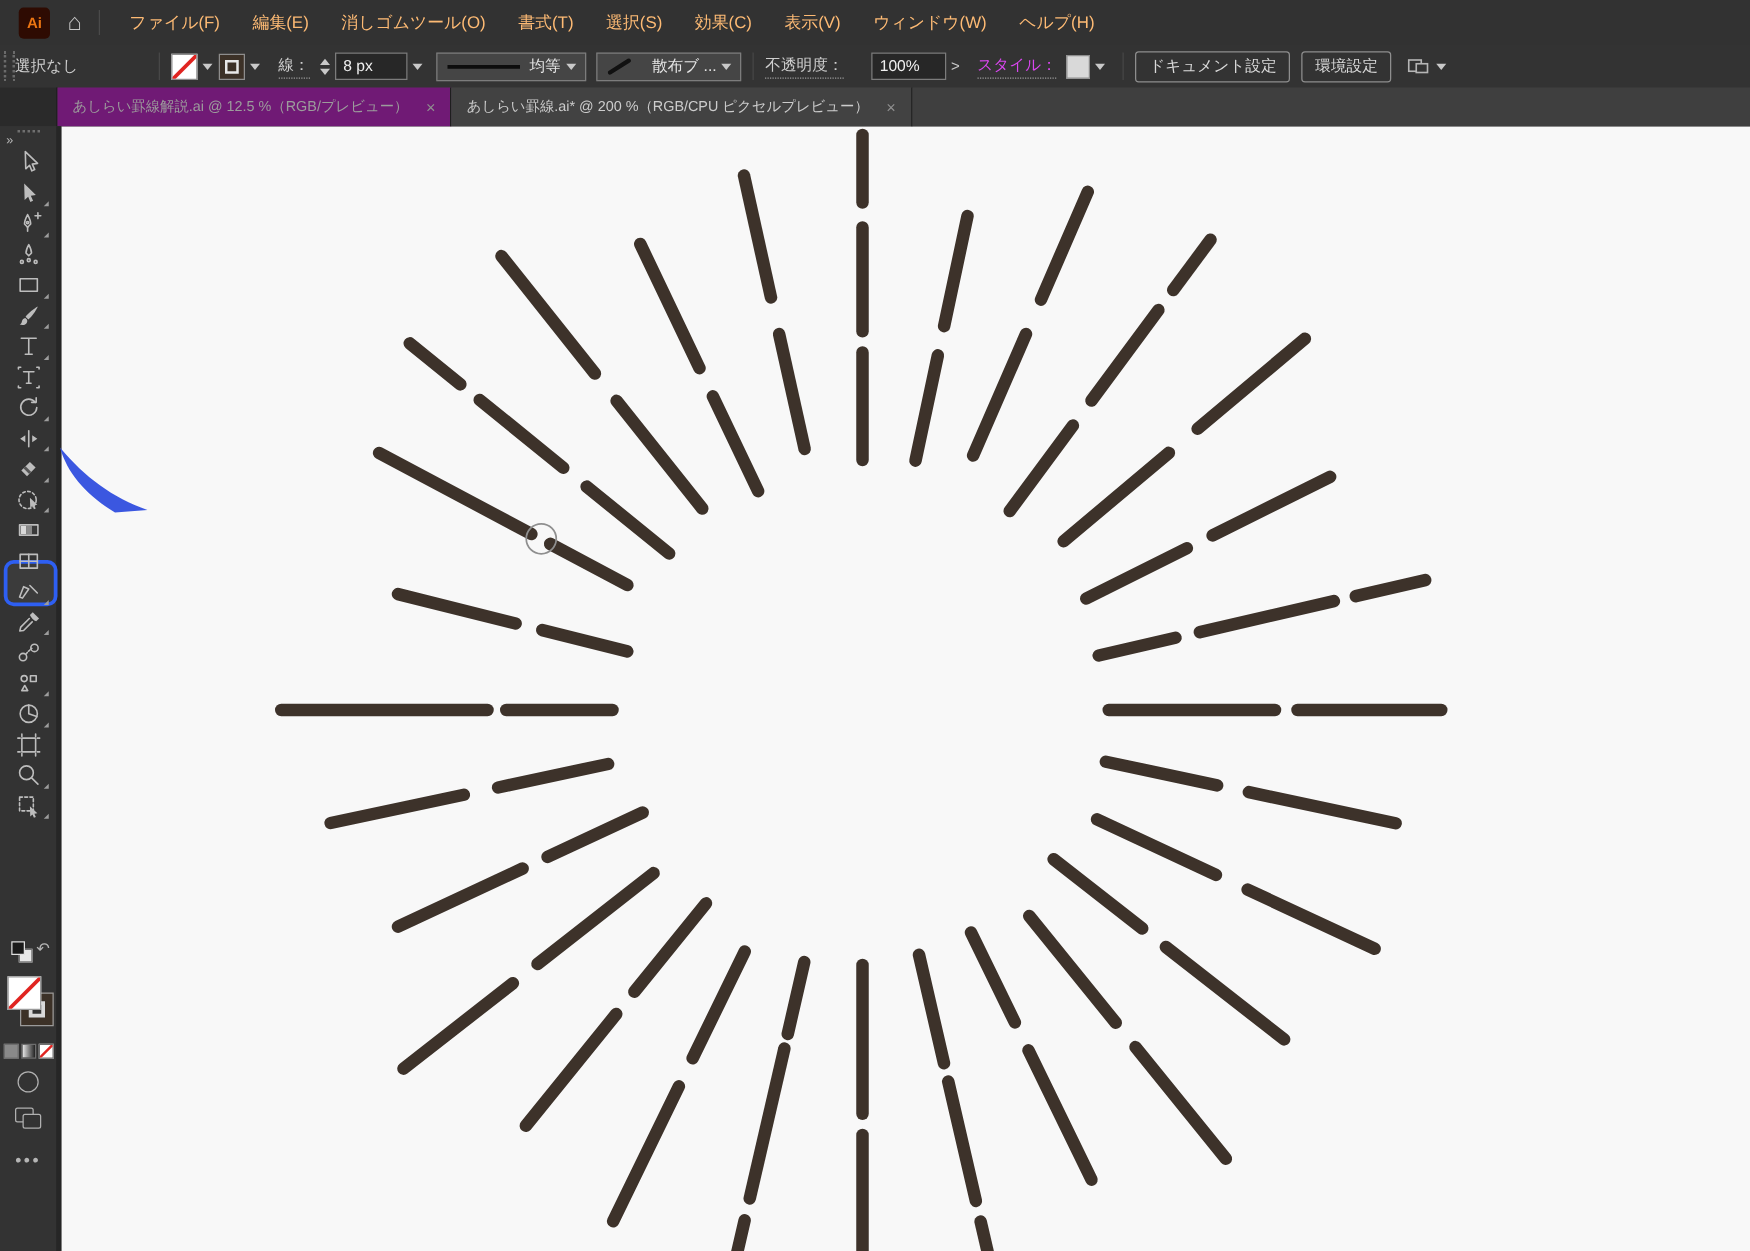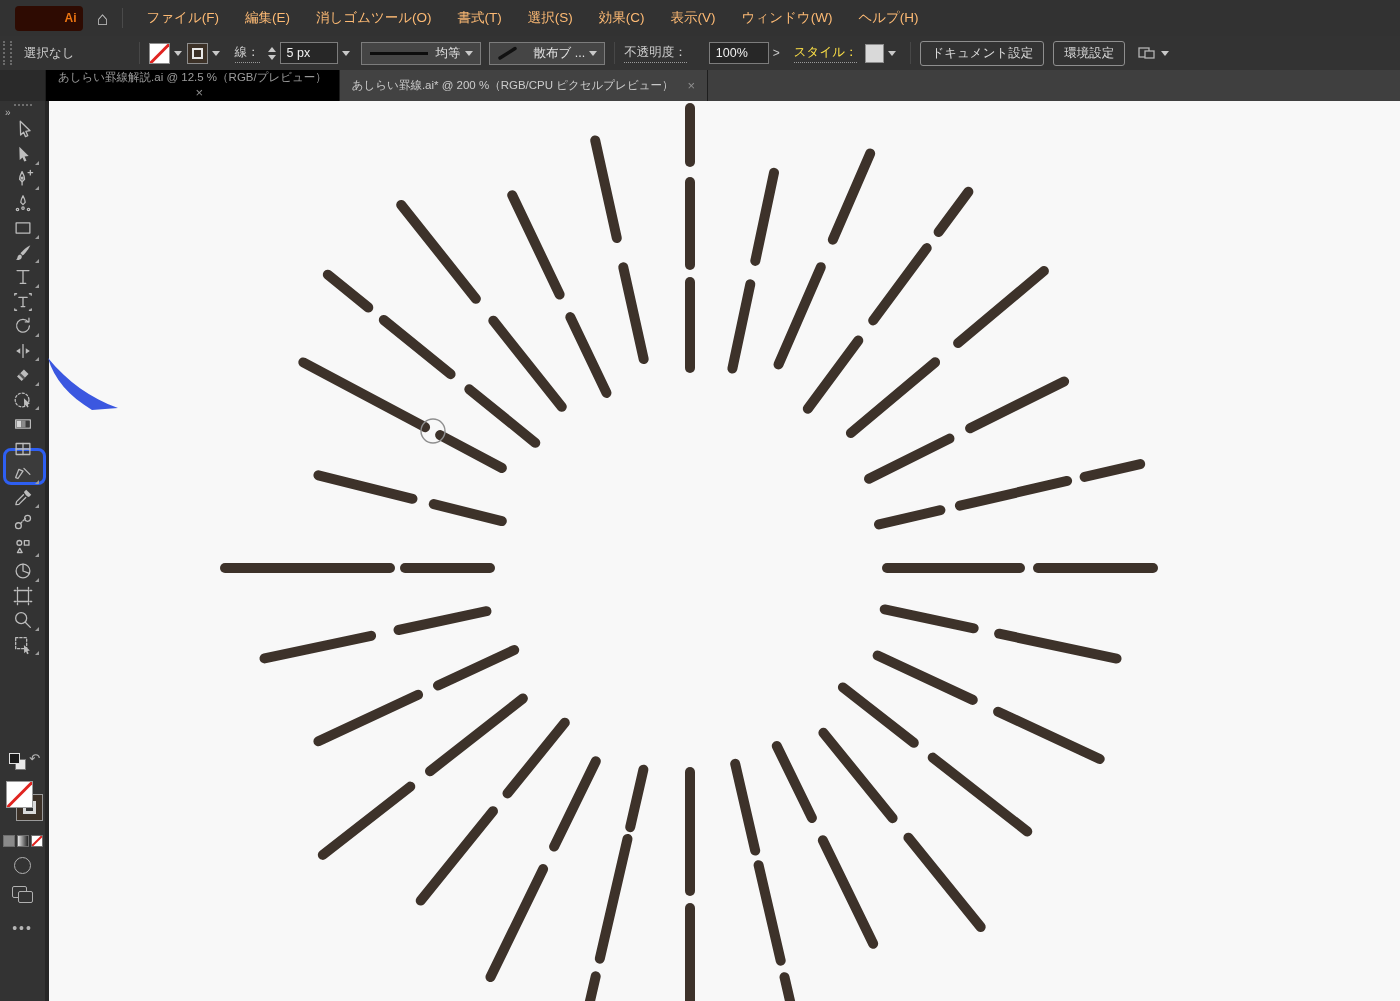--- a/index.html
+++ b/index.html
@@ -4,30 +4,30 @@
 <style>
   html,body{margin:0;padding:0;background:#1e1e1e;}
   #app{position:relative;width:1400px;height:1001px;background:#323232;overflow:hidden;
        font-family:"Liberation Sans","DejaVu Sans",sans-serif;-webkit-font-smoothing:antialiased;}
 
   
   .menubar{position:absolute;left:0;top:0;width:1400px;height:36px;background:#323232;
            border-bottom:1px solid #262626;display:flex;align-items:center;}
   .ai-logo{width:25px;height:25px;margin-left:15px;background:#2e0b02;border-radius:4px;
            display:flex;align-items:center;justify-content:center;
-           color:#ec7512;font-weight:bold;font-size:12px;padding-left:43px;}
+           color:#ec7512;font-weight:bold;font-size:12px;}
   .home-icon{margin-left:14px;color:#c6c6c6;font-size:19px;line-height:1;}
   .mb-divider{width:1px;height:20px;background:#4a4a4a;margin:0 10px 0 14px;}
   .menu-item{color:#fdba74;font-size:13.5px;padding:0 13px;height:36px;display:flex;align-items:center;cursor:default;}
 
   
   .controlbar{position:absolute;left:0;top:36px;width:1400px;height:34px;background:#333333;
               border-bottom:1px solid #232323;display:flex;align-items:center;color:#cfcfcf;font-size:12.5px;}
   .grip{width:5px;height:24px;margin-left:3px;border-left:2px dotted #6a6a6a;border-right:2px dotted #6a6a6a;}
-  .cb-label{margin-left:12px;white-space:nowrap;}
+  .cb-label{white-space:nowrap;}
   .cb-link{border-bottom:1px dotted #9a9a9a;padding-bottom:1px;white-space:nowrap;}
   .cb-div{width:1px;height:22px;background:#474747;margin:0 9px;}
   .swatch{width:19px;height:19px;background:#fff;border:1px solid #8d8d8d;position:relative;overflow:hidden;}
   .swatch .slash{position:absolute;left:-4px;top:8px;width:28px;height:3px;background:#e02420;transform:rotate(-45deg);}
   .swatch-stroke{width:19px;height:19px;background:#3c3127;border:1px solid #8d8d8d;display:flex;align-items:center;justify-content:center;}
   .swatch-stroke .ring{width:7px;height:7px;border:2px solid #e8e8e8;background:#3c3127;}
   .chev{width:0;height:0;border-left:4px solid transparent;border-right:4px solid transparent;border-top:5px solid #c9c9c9;margin:0 5px 0 4px;}
   .stepper{display:flex;flex-direction:column;gap:3px;margin-left:8px;margin-right:4px;}
   .stepper i{width:0;height:0;border-left:4px solid transparent;border-right:4px solid transparent;}
   .stepper .up{border-bottom:5px solid #c9c9c9;}
@@ -38,21 +38,21 @@
   .wline{width:58px;height:3px;background:#0d0d0d;margin-right:8px;}
   .gt{color:#c9c9c9;margin:0 6px 0 4px;font-size:12px;}
   .cb-btn{border:1px solid #8e8e8e;border-radius:3px;color:#dadada;padding:3px 10px;margin-left:9px;white-space:nowrap;}
   .style-swatch{width:17px;height:17px;background:#d9d9d9;border:1px solid #8d8d8d;margin-left:8px;}
   .arrange-icon{margin-left:12px;display:flex;align-items:center;}
 
   
   .tabstrip{position:absolute;left:0;top:70px;width:1400px;height:31px;background:#3f3f3f;display:flex;align-items:stretch;font-size:11.5px;}
   .tab-leading{width:45px;background:#2a2a2a;border-right:1px solid #1e1e1e;}
   .tab{display:flex;align-items:center;padding:0 12px;border-right:1px solid #1e1e1e;cursor:default;white-space:nowrap;}
-  .tab.inactive{background:#000000;color:#9c9c9c;flex-direction:column;}
+  .tab.inactive{background:#701a75;color:#9c9c9c;}
   .tab.active{background:#424242;color:#cccccc;}
   .tab .close{margin-left:14px;font-size:13px;color:#8f8f8f;}
   .tab-filler{flex:1;background:#3f3f3f;}
 
   
   .toolbar{position:absolute;left:0;top:101px;width:45px;height:900px;background:#333333;border-right:4px solid #262626;}
   .tb-grip{width:18px;margin:3px auto 0 auto;border-top:2px dotted #6f6f6f;height:2px;}
   .tb-expand{color:#b5b5b5;font-size:10px;letter-spacing:-1px;margin:0 0 0 5px;line-height:10px;height:10px;}
   .tool{position:relative;z-index:2;width:45px;height:24.5px;display:flex;align-items:center;justify-content:center;}
   .tool svg .s{stroke:#bdbdbd;fill:none;stroke-width:1.4px;stroke-linejoin:round;stroke-linecap:round;}
@@ -195,42 +195,42 @@
     <div class="swatch-stroke">
         <div class="ring"></div>
       </div>
     <i class="chev"></i>
     <span class="cb-link" style="margin-left:10px;">線：</span>
     <div class="stepper">
         <i class="up"></i>
         <i class="dn"></i>
       </div>
     <div class="field" style="width:44px;">
-      <span>5 px</span>
+      <span>8 px</span>
     </div>
     <i class="chev"></i>
     <div class="dropbox" style="margin-left:6px;">
       <div class="wline"></div>
       <span>均等</span>
       <i class="chev"></i>
     </div>
     <div class="dropbox" style="margin-left:8px;">
       <svg width="20" height="14" viewBox="0 0 20 14">
         <path d="M2 12 L17 2.5" stroke="#111" stroke-width="3.4" stroke-linecap="round" fill="none"></path>
       </svg>
       <span style="margin-left:16px;">散布ブ ...</span>
       <i class="chev"></i>
     </div>
     <div class="cb-div"></div>
     <span class="cb-link">不透明度：</span>
     <div class="field" style="width:46px;margin-left:22px;">
       <span>100%</span>
     </div>
     <span class="gt">&gt;</span>
-    <span class="cb-link" style="margin-left:8px;color:#fde047;">スタイル：</span>
+    <span class="cb-link" style="margin-left:8px;color:#d946ef;">スタイル：</span>
     <div class="style-swatch"></div>
     <i class="chev"></i>
     <div class="cb-div"></div>
     <button class="cb-btn" style="background:none;font:inherit;margin-left:0;">ドキュメント設定</button>
     <button class="cb-btn" style="background:none;font:inherit;">環境設定</button>
     <div class="arrange-icon">
       <svg width="20" height="16" viewBox="0 0 20 16">
           <rect x="2" y="3" width="10" height="9" fill="none" stroke="#b5b5b5" stroke-width="1.3"></rect>
           <rect x="8" y="6" width="9" height="7" fill="#333" stroke="#b5b5b5" stroke-width="1.3"></rect>
         </svg>

